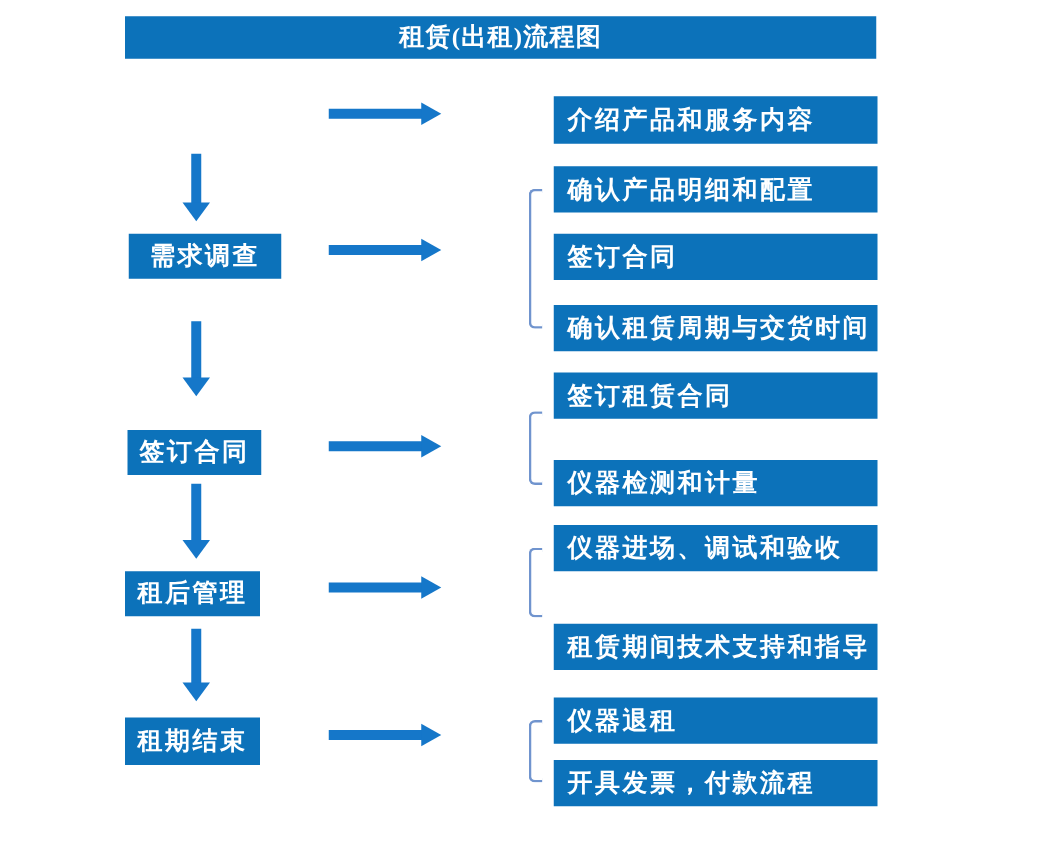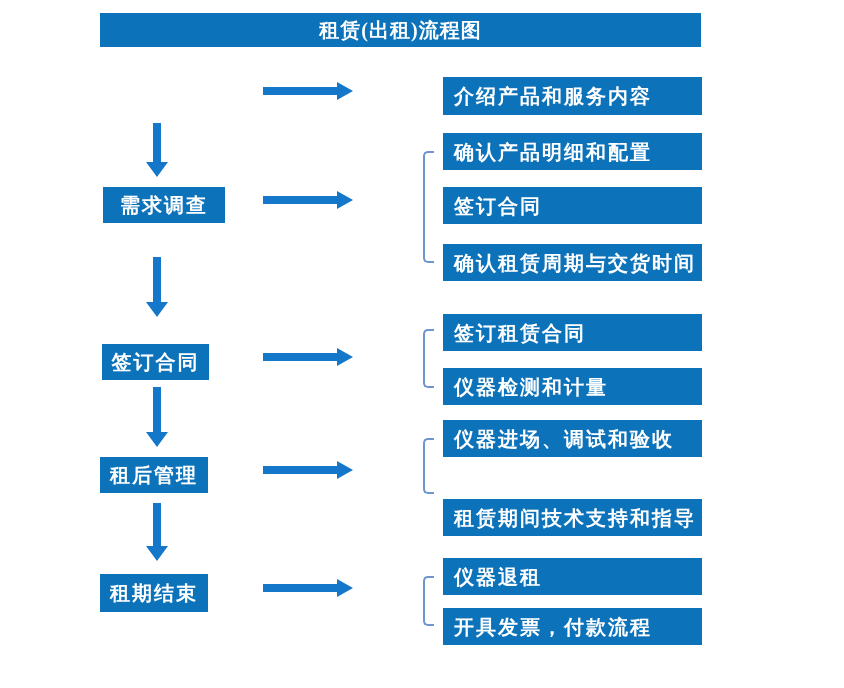--- a/index.html
+++ b/index.html
@@ -48,21 +48,21 @@
   #lb3{left:102px;top:344px;width:107px;height:36px;text-align:right;}
   #lb4{left:100px;top:457px;width:108px;height:36px;}
   #lb5{left:100px;top:574px;width:108px;height:38px;}
 
   
   .right-box{left:443px;width:259px;height:37px;}
   #rb1{top:77px;height:38px;}
   #rb2{top:133px;}
   #rb3{top:187px;}
   #rb4{top:244px;text-align:center;}
-  #rb5{top:314px;text-align:right;}
+  #rb5{top:298px;text-align:right;}
   #rb6{top:368px;text-align:right;}
   #rb7{top:420px;text-align:right;}
   #rb8{top:499px;}
   #rb9{top:558px;}
   #rb10{top:608px;}
 
   
   .varrow{position:absolute;width:22px;left:146px;}
   .varrow .shaft{position:absolute;left:7px;top:0;width:8px;bottom:14px;background:var(--arrow-blue);}
   .varrow .head{position:absolute;bottom:0;left:0;width:0;height:0;

